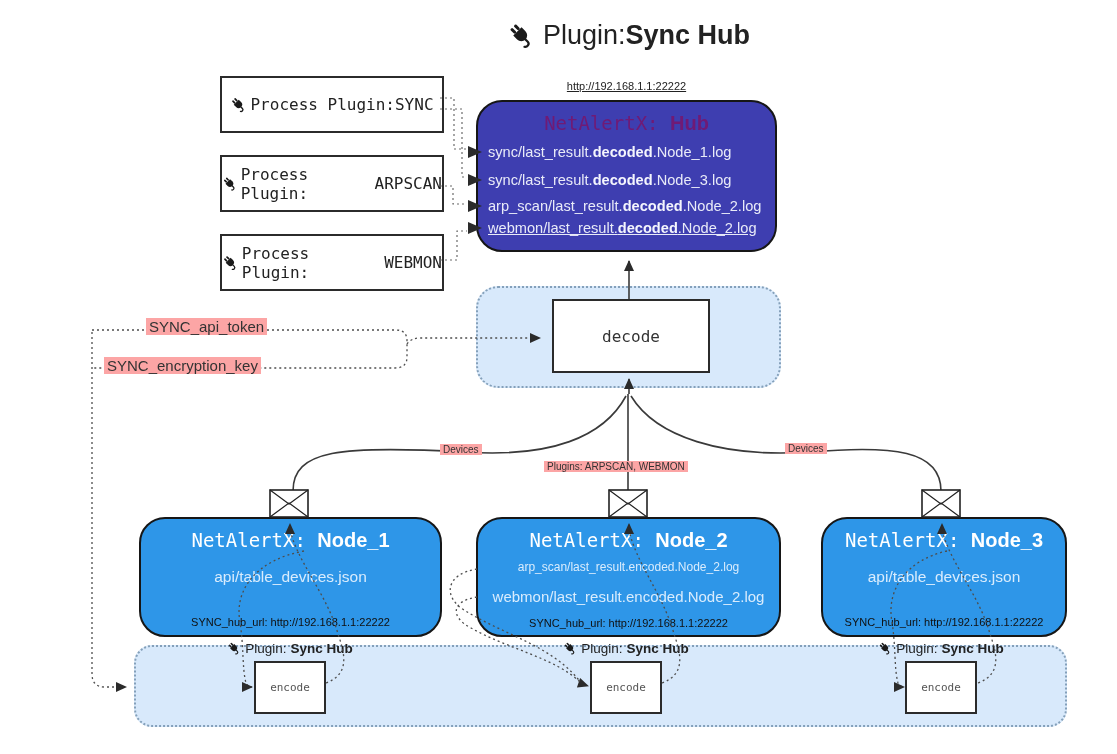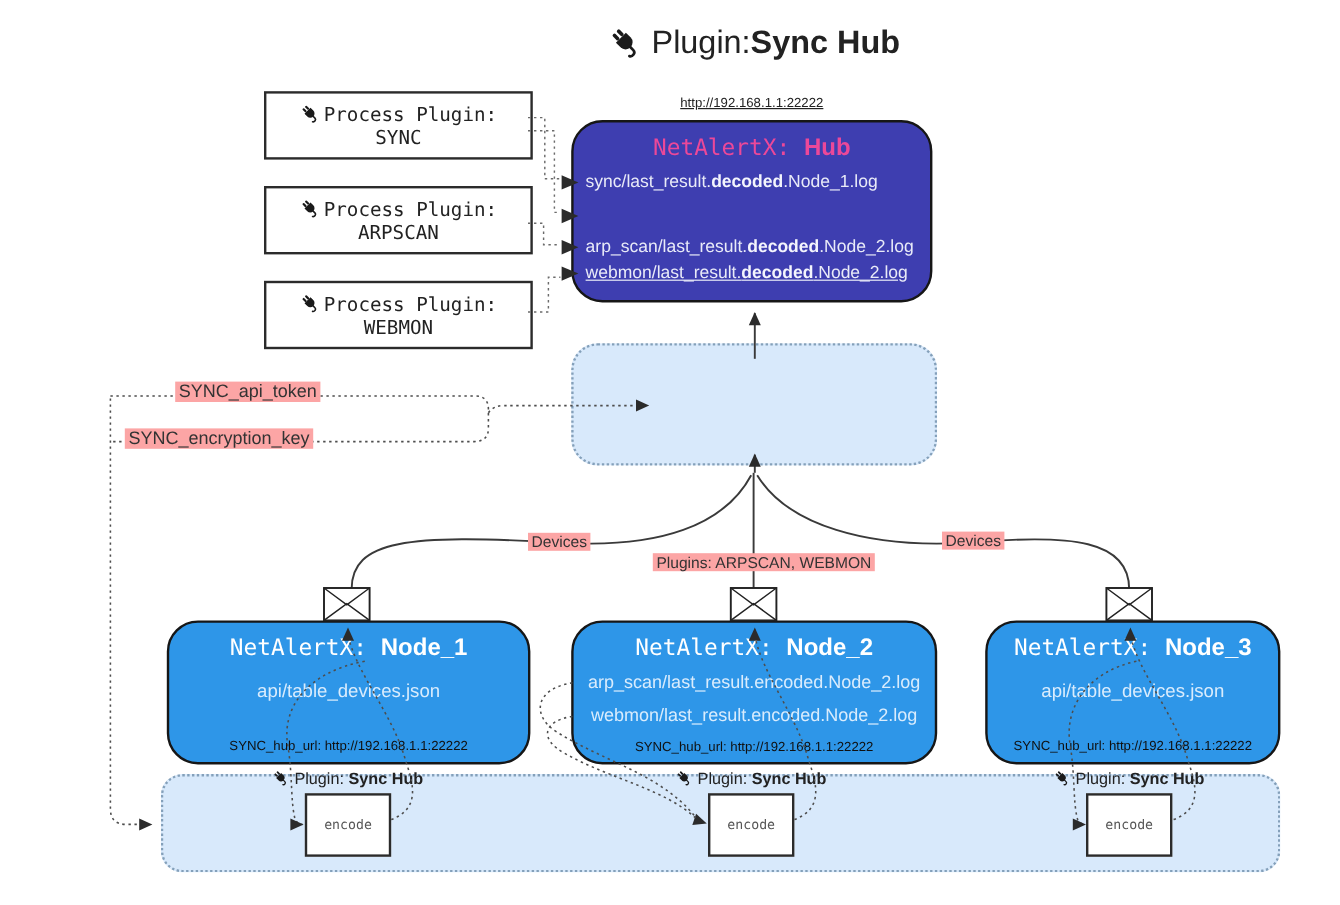--- a/index.html
+++ b/index.html
@@ -8,49 +8,49 @@
   .abs{position:absolute;}
 
   
   .title{left:0;right:0;top:20px;display:flex;align-items:center;justify-content:center;
          transform:translateX(26px);font-size:27px;color:#222;}
   .title .plug{width:30px;height:30px;margin-right:6px;}
   .title b{font-weight:700;}
 
   
   .pbox{left:176px;width:220px;height:53px;background:#fff;border:2px solid #2b2b2b;
-        display:flex;flex-direction:column;align-items:center;justify-content:center;
+        display:flex;flex-direction:row;align-items:center;justify-content:center;
         font-family:"DejaVu Sans Mono","Liberation Mono",monospace;font-size:16px;color:#222;}
   .pbox .l1{display:flex;align-items:center;}
   .pbox .plug{width:18px;height:18px;margin-right:2px;}
 
   
   .hub{left:432px;top:100px;width:301px;height:152px;background:var(--hub_bg,#3e3eb0);
        border:2px solid #161616;border-radius:26px;box-sizing:border-box;}
-  .hub-title{left:432px;top:112px;width:301px;text-align:center;font-size:19px;color:#ec4899;}
+  .hub-title{left:432px;top:112px;width:301px;text-align:center;font-size:19px;color:#701a75;}
   .hub-title .nm{font-family:"DejaVu Sans Mono","Liberation Mono",monospace;font-weight:400;}
   .hub-title b{font-size:20px;font-weight:700;}
   .hub-item{left:444px;width:288px;height:22px;line-height:22px;font-size:14.6px;
             color:#e9ebf8;white-space:nowrap;}
   .hub-item b{font-weight:700;color:#f4f5fd;}
   .url-label{font-size:11px;color:#222;text-decoration:underline;}
 
   
   .band{background:var(--band_bg,#d8e9fb);border:2px dotted #84a0ba;box-sizing:border-box;}
   .decode-band{left:432px;top:286px;width:305px;height:102px;border-radius:22px;}
   .wbox{background:#fff;border:2px solid #2b2b2b;box-sizing:border-box;display:flex;
         align-items:center;justify-content:center;
         font-family:"DejaVu Sans Mono","Liberation Mono",monospace;color:#333;}
   .decode-box{left:508px;top:299px;width:158px;height:74px;font-size:16px;}
 
   
   .toplayer{position:absolute;inset:0;z-index:3;pointer-events:none;}
   .lab{position:absolute;background:#fca5a5;padding:0 3px;white-space:nowrap;}
   .keylab{font-size:15px;color:#333;}
-  .edgelab{font-size:13px;color:#333;}
+  .edgelab{font-size:10px;color:#333;}
 
   
   .node{top:517px;height:120px;background:var(--node_bg,#2e96e8);border:2px solid #161616;
         border-radius:26px;box-sizing:border-box;}
   .node-title{top:529px;text-align:center;font-size:19px;color:#fff;white-space:nowrap;}
   .node-title .nm{font-family:"DejaVu Sans Mono","Liberation Mono",monospace;font-weight:400;}
   .node-title b{font-size:20px;font-weight:700;}
   .node-line{text-align:center;font-size:15.5px;color:#d9ecfd;white-space:nowrap;}
   .node-url{text-align:center;font-size:11px;color:#101010;white-space:nowrap;}
 
@@ -131,41 +131,47 @@
   </div>
 
   <div class="abs url-label" style="left:432px;top:80px;width:301px;text-align:center;">http://192.168.1.1:22222</div>
   <div class="abs hub"></div>
   <div class="abs hub-title">
     <span class="nm">NetAlertX: </span><b>Hub</b>
   </div>
   <div class="abs hub-item" style="top:141px;">
     <span>sync/last_result.</span><b>decoded</b><span>.Node_1.log</span>
   </div>
+  <div class="abs hub-item" style="top:169px;">
+    <span>sync/last_result.</span><b>decoded</b><span>.Node_3.log</span>
+  </div>
   <div class="abs hub-item" style="top:195px;">
     <span>arp_scan/last_result.</span><b>decoded</b><span>.Node_2.log</span>
   </div>
   <div class="abs hub-item" style="top:217px;text-decoration:underline;">
     <span>webmon/last_result.</span><b>decoded</b><span>.Node_2.log</span>
   </div>
 
   <div class="abs band decode-band"></div>
+  <div class="abs wbox decode-box">
+    <span>decode</span>
+  </div>
 
   <div class="abs node" style="left:95px;width:303px;"></div>
   <div class="abs node-title" style="left:95px;width:303px;text-align:center;">
     <span class="nm">NetAlertX: </span><b>Node_1</b>
   </div>
   <div class="abs node-line" style="left:95px;width:303px;top:568px;">api/table_devices.json</div>
   <div class="abs node-url" style="left:95px;width:303px;top:616px;">SYNC_hub_url: http://192.168.1.1:22222</div>
 
   <div class="abs node" style="left:432px;width:305px;"></div>
   <div class="abs node-title" style="left:432px;width:305px;">
     <span class="nm">NetAlertX: </span><b>Node_2</b>
   </div>
-  <div class="abs node-line" style="left:432px;width:305px;top:560px;font-size:15px;">arp_scan/last_result.encoded.Node_2.log</div>
+  <div class="abs node-line" style="left:432px;width:305px;top:560px;font-size:12px;">arp_scan/last_result.encoded.Node_2.log</div>
   <div class="abs node-line" style="left:432px;width:305px;top:588px;font-size:15px;">webmon/last_result.encoded.Node_2.log</div>
   <div class="abs node-url" style="left:432px;width:305px;top:617px;">SYNC_hub_url: http://192.168.1.1:22222</div>
 
   <div class="abs node" style="left:777px;width:246px;"></div>
   <div class="abs node-title" style="left:777px;width:246px;">
     <span class="nm">NetAlertX: </span><b>Node_3</b>
   </div>
   <div class="abs node-line" style="left:777px;width:246px;top:568px;">api/table_devices.json</div>
   <div class="abs node-url" style="left:777px;width:246px;top:616px;">SYNC_hub_url: http://192.168.1.1:22222</div>
 

